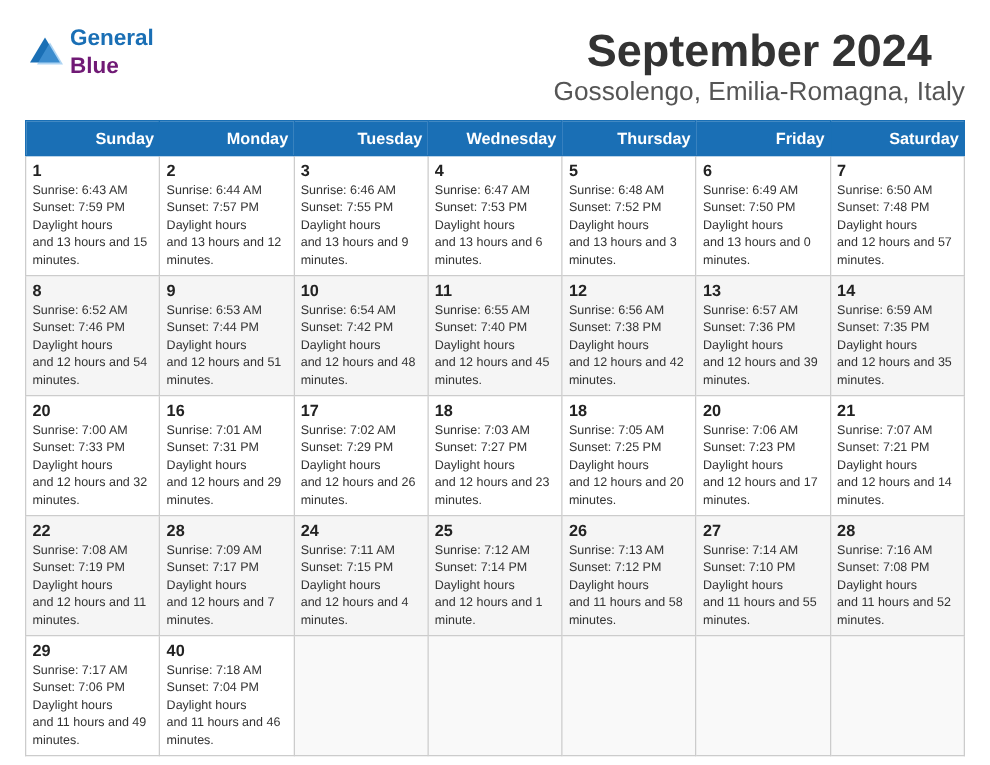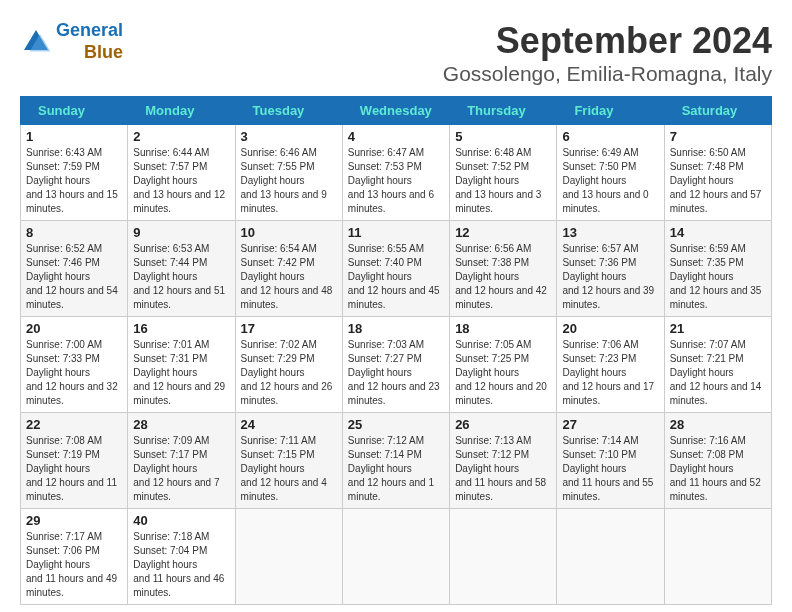--- a/index.html
+++ b/index.html
@@ -12,58 +12,58 @@
     }
     .header-area {
       display: flex;
       justify-content: space-between;
       align-items: flex-start;
       margin-bottom: 10px;
     }
     .logo {
       display: flex;
       align-items: center;
-      text-align: right;
     }
     .logo-text {
       font-size: 18px;
       font-weight: bold;
       color: #333;
       line-height: 1.2;
     }
     .logo-text span {
-      color: #a16207;
+      color: #701a75;
     }
     .logo-icon {
       width: 32px;
       height: 32px;
       margin-right: 4px;
     }
     .title-area {
       text-align: right;
     }
     .month-title {
       font-size: 36px;
       font-weight: bold;
       color: #333;
+      text-align: center;
     }
     .location {
       font-size: 21px;
       color: #555;
     }
     .calendar {
       width: 100%;
       border-collapse: collapse;
       font-size: 11px;
     }
     .calendar thead tr th {
       background: #1a6fb5;
-      color: #5eead4;
-      padding: 6px 17px;
-      text-align: left;
+      color: #ffffff;
+      padding: 6px 4px;
+      text-align: right;
       font-size: 13px;
       font-weight: bold;
       border: 1px solid #1a6fb5;
     }
     .calendar tbody tr td {
       border: 1px solid #ccc;
       vertical-align: top;
       padding: 4px 5px;
       width: calc(100% / 7);
       min-height: 80px;

